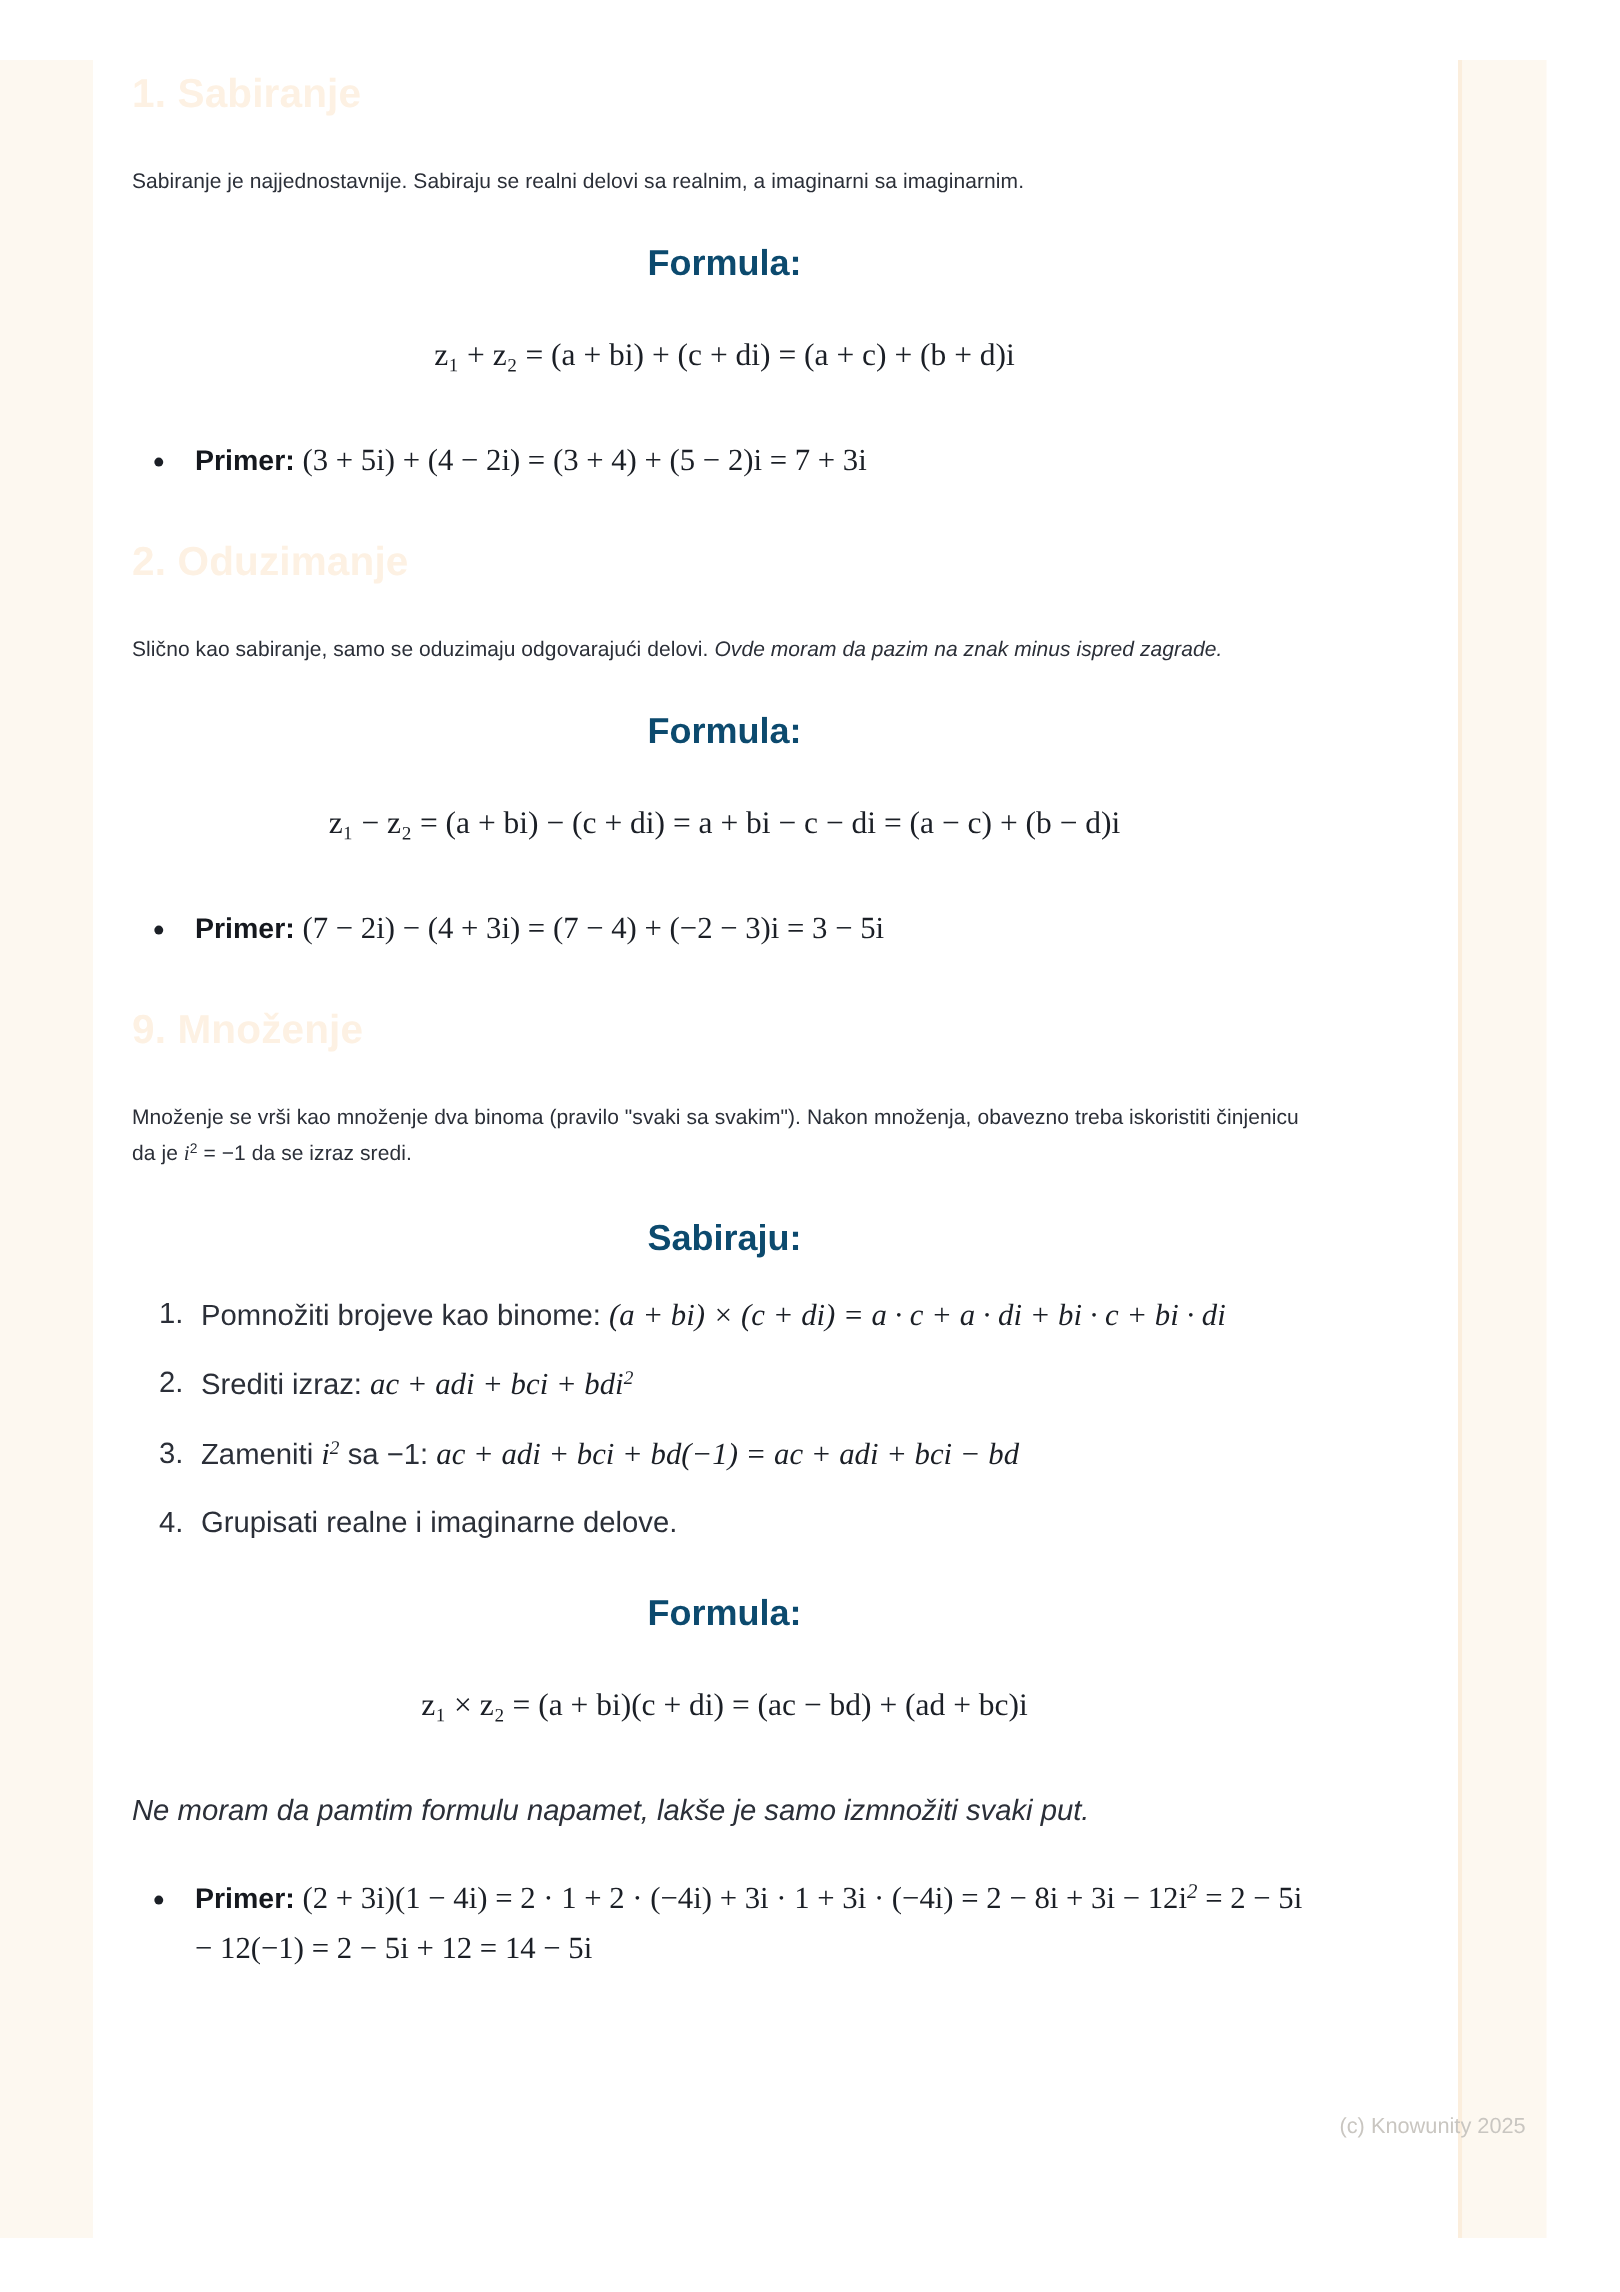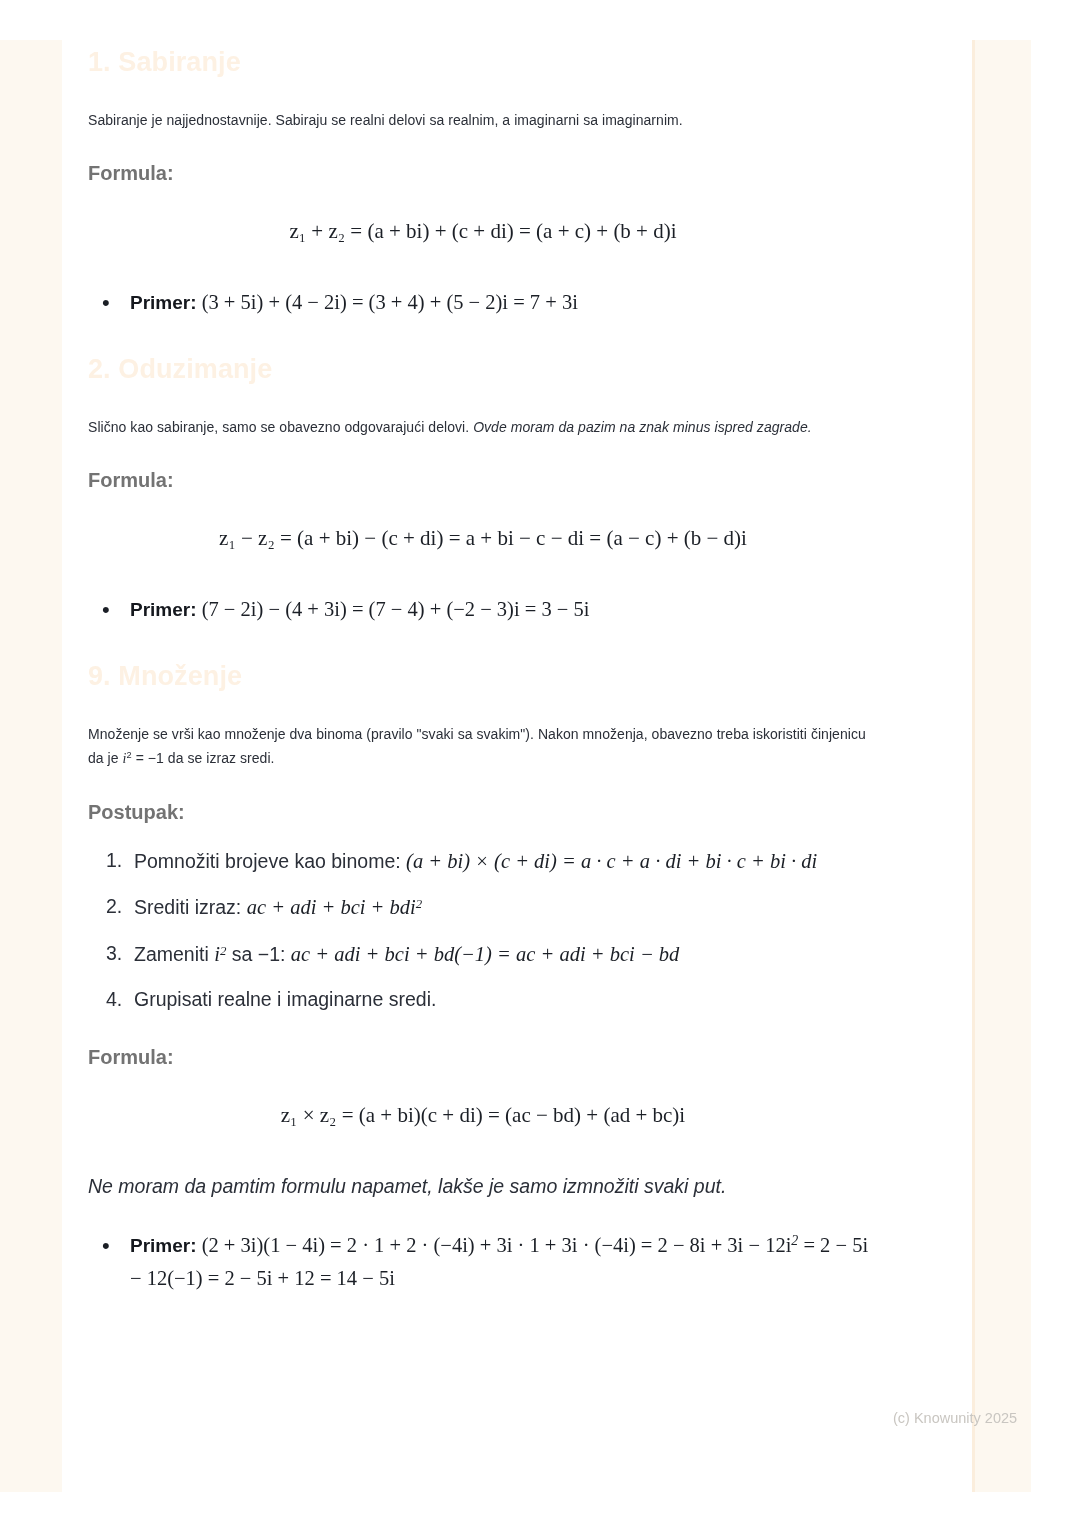--- a/index.html
+++ b/index.html
@@ -80,24 +80,25 @@
     color: #2b2f38;
     margin: 0 0 30px 0;
     letter-spacing: 0.05px;
   }
   p.body-text em {
     font-style: italic;
   }
 
   p.label-bold {
     font-family: "Liberation Sans", sans-serif;
-    font-size: 20px;
+    font-size: 24px;
     font-weight: 700;
-    color: #737373;
+    color: #0c4a6e;
     margin: 0 0 20px 0;
+    text-align: center;
   }
 
   .formula-block {
     text-align: center;
     font-family: "Liberation Serif", serif;
     font-size: 21px;
     color: #1b1f26;
     margin: 0 0 34px 0;
     padding: 14px 0 8px 0;
   }
@@ -218,44 +219,44 @@
     <p class="label-bold">Formula:</p>
 
     <div class="formula-block">z₁ + z₂ = (a + bi) + (c + di) = (a + c) + (b + d)i</div>
 
     <ul class="bullets">
       <li><span class="tag">Primer:</span> <span>(3 + 5i) + (4 − 2i) = (3 + 4) + (5 − 2)i = 7 + 3i</span></li>
     </ul>
 
     <h2 class="section-heading later">2. Oduzimanje</h2>
 
-    <p class="body-text"><span>Slično kao sabiranje, samo se obavezno odgovarajući delovi. </span><em>Ovde moram da pazim na znak minus ispred zagrade.</em></p>
+    <p class="body-text"><span>Slično kao sabiranje, samo se oduzimaju odgovarajući delovi. </span><em>Ovde moram da pazim na znak minus ispred zagrade.</em></p>
 
     <p class="label-bold">Formula:</p>
 
     <div class="formula-block">z₁ − z₂ = (a + bi) − (c + di) = a + bi − c − di = (a − c) + (b − d)i</div>
 
     <ul class="bullets">
       <li><span class="tag">Primer:</span> <span>(7 − 2i) − (4 + 3i) = (7 − 4) + (−2 − 3)i = 3 − 5i</span></li>
     </ul>
 
     <h2 class="section-heading later">9. Množenje</h2>
 
     <p class="body-text"><span>Množenje se vrši kao množenje dva binoma (pravilo "svaki sa svakim"). Nakon množenja, obavezno treba iskoristiti činjenicu da je </span><span class="math">i</span><span class="sup">2</span><span> = −1 da se izraz sredi.</span></p>
 
-    <p class="label-bold">Postupak:</p>
+    <p class="label-bold">Sabiraju:</p>
 
     <ol class="steps">
       <li><span>Pomnožiti brojeve kao binome: </span><i class="math">(a + bi) × (c + di) = a · c + a · di + bi · c + bi · di</i></li>
 
       <li><span>Srediti izraz: </span><i class="math">ac + adi + bci + bdi</i><i class="math sup">2</i></li>
 
       <li><span>Zameniti </span><i class="math">i</i><i class="math sup">2</i><span> sa −1: </span><i class="math">ac + adi + bci + bd(−1) = ac + adi + bci − bd</i></li>
 
-      <li><span>Grupisati realne i imaginarne sredi.</span></li>
+      <li><span>Grupisati realne i imaginarne delove.</span></li>
     </ol>
 
     <p class="label-bold">Formula:</p>
 
     <div class="formula-block">z₁ × z₂ = (a + bi)(c + di) = (ac − bd) + (ad + bc)i</div>
 
     <p class="note-italic">Ne moram da pamtim formulu napamet, lakše je samo izmnožiti svaki put.</p>
 
     <ul class="bullets">
       <li><span class="tag">Primer:</span> <span>(2 + 3i)(1 − 4i) = 2 · 1 + 2 · (−4i) + 3i · 1 + 3i · (−4i) = 2 − 8i + 3i − 12i</span><i class="sup">2</i><span> = 2 − 5i − 12(−1) = 2 − 5i + 12 = 14 − 5i</span></li>

